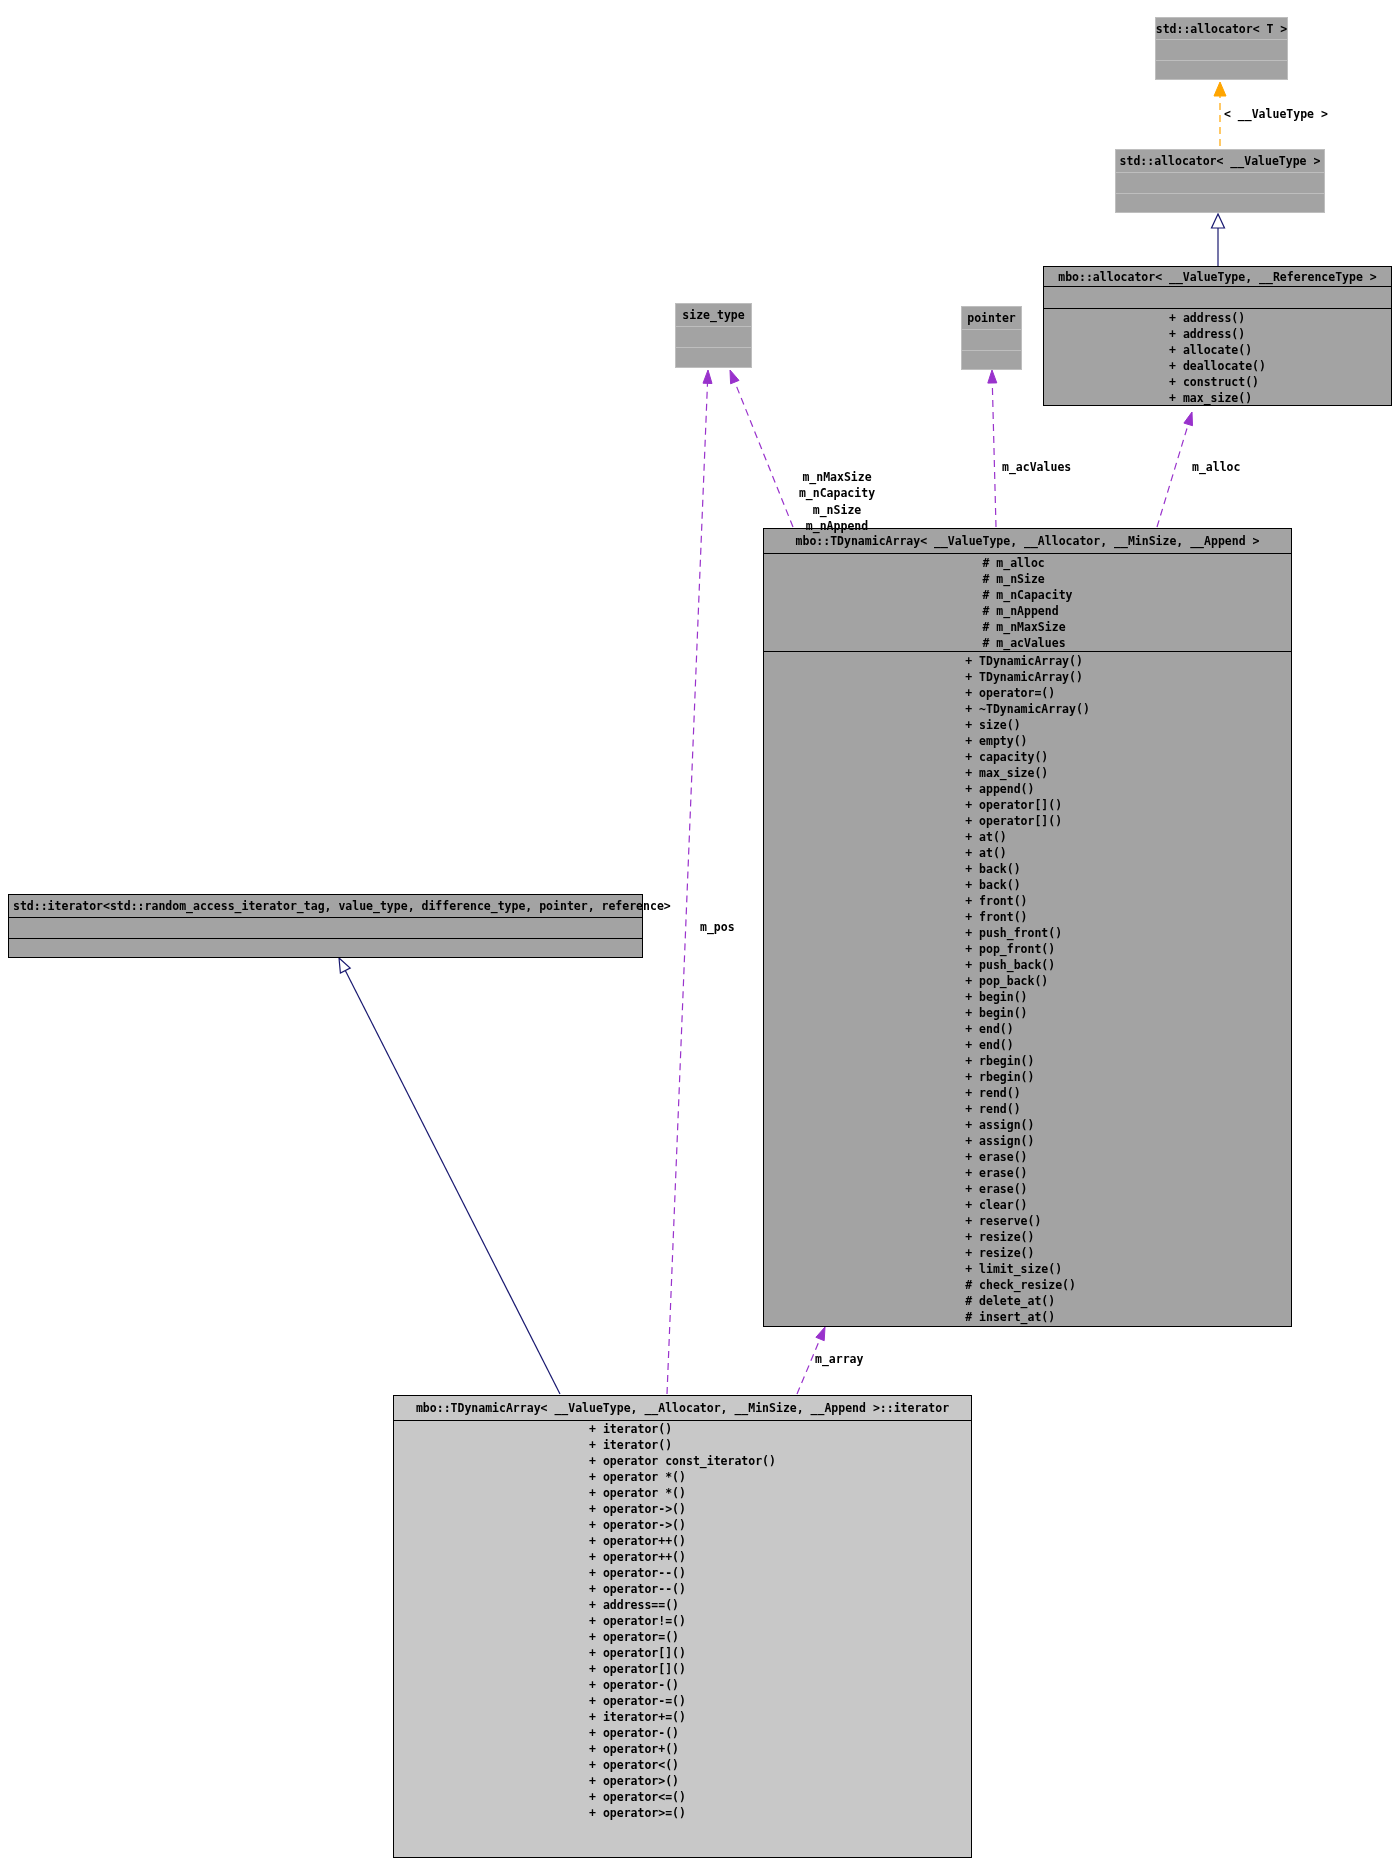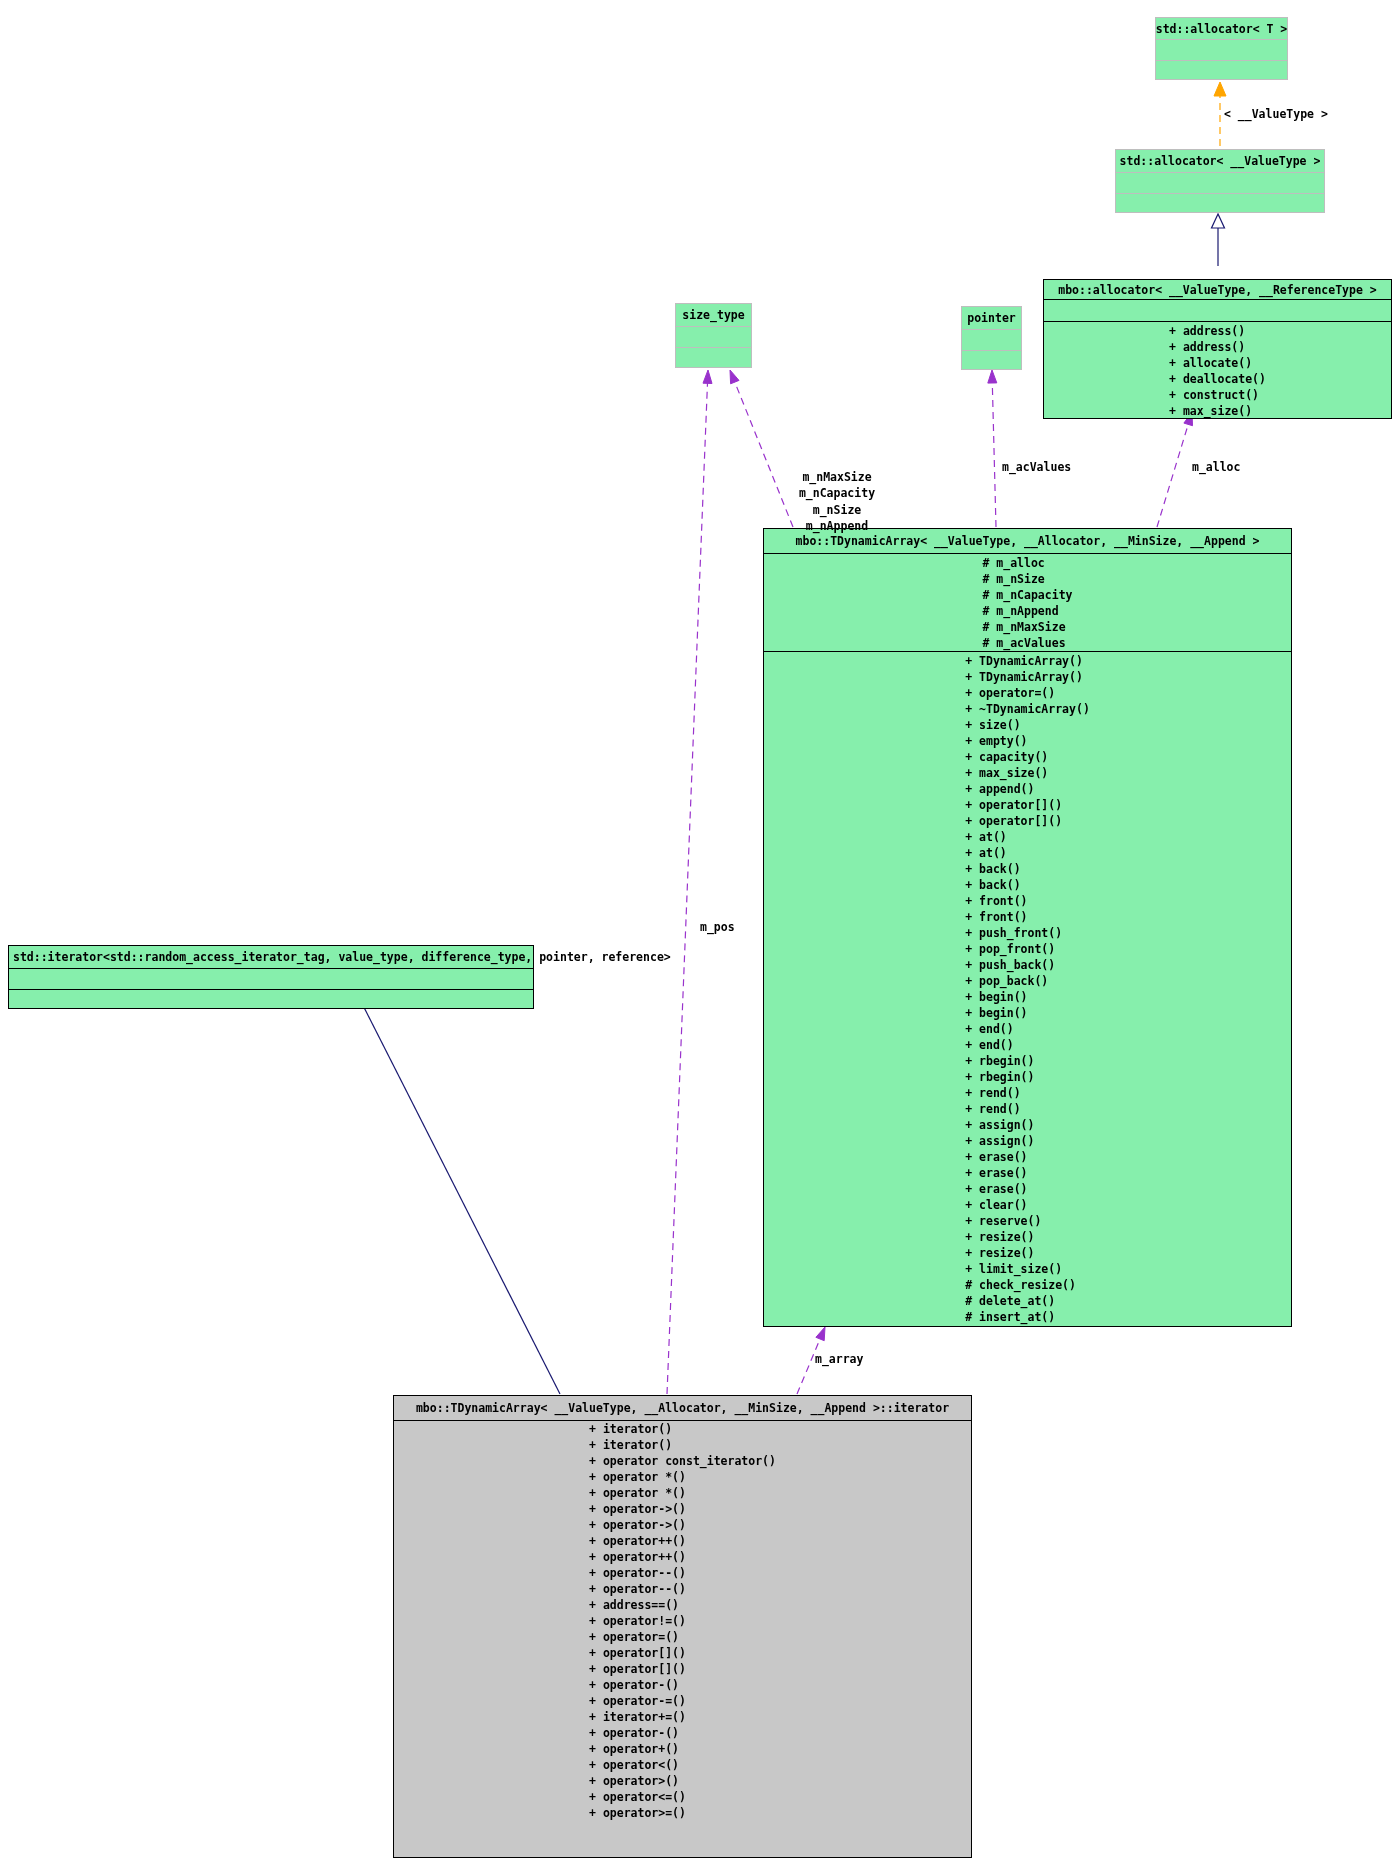--- a/index.html
+++ b/index.html
@@ -15,21 +15,21 @@
   body{font-family:"DejaVu Sans Mono","Liberation Mono",monospace;font-weight:bold;
        font-size:11.5px;color:#000;}
   #canvas{position:relative;width:1399px;height:1876px;background:var(--bg);overflow:hidden;}
   svg.edges{position:absolute;left:0;top:0;pointer-events:none;}
   .e-usage{stroke:var(--usage);stroke-width:1.2;stroke-dasharray:7,5;fill:none;}
   .h-usage{fill:var(--usage);stroke:var(--usage);stroke-width:1;}
   .e-inherit{stroke:var(--inherit);stroke-width:1.2;fill:none;}
   .h-inherit{fill:#fff;stroke:var(--inherit);stroke-width:1.2;}
   .e-template{stroke:var(--template);stroke-width:1.2;stroke-dasharray:7,5;fill:none;}
   .h-template{fill:var(--template);stroke:var(--template);}
-  .node{position:absolute;box-sizing:border-box;background:#86efac;border:1px solid var(--border);}
+  .node{position:absolute;box-sizing:border-box;background:#a3a3a3;border:1px solid var(--border);}
   .node.ext{border-color:var(--ext-border);}
   .node.ext .node-row,.node.ext .node-sec,.node.ext .node-title{border-color:var(--ext-border);}
   .node.hl{background:var(--hl-fill);}
   .node-title{box-sizing:border-box;text-align:center;white-space:nowrap;
               display:flex;align-items:center;justify-content:center;}
   .node-title.overflowing{justify-content:flex-start;padding-left:4px;overflow:visible;}
   .node-row{box-sizing:border-box;border-top:1px solid var(--border);}
   .node-sec{box-sizing:border-box;border-top:1px solid var(--border);
             display:grid;justify-content:center;align-content:center;justify-items:start;}
   .member-line{white-space:nowrap;line-height:16px;height:16px;}
@@ -82,21 +82,21 @@
     <div class="node-row" style="height:21px"></div>
     <div class="node-row" style="height:21px"></div>
   </div>
 
   <div class="node ext" style="left:1115px;top:149px;width:210px;height:64px">
     <div class="node-title" style="height:22px">std::allocator&lt; __ValueType &gt;</div>
     <div class="node-row" style="height:21px"></div>
     <div class="node-row" style="height:21px"></div>
   </div>
 
-  <div class="node" style="left:1043px;top:279px;width:349px;height:140px">
+  <div class="node" style="left:1043px;top:266px;width:349px;height:140px">
     <div class="node-title" style="height:19px">mbo::allocator&lt; __ValueType, __ReferenceType &gt;</div>
     <div class="node-row" style="height:22px"></div>
     <div class="node-sec" style="height:98px">
         <div class="member-line">+ address()</div>
         <div class="member-line">+ address()</div>
         <div class="member-line">+ allocate()</div>
         <div class="member-line">+ deallocate()</div>
         <div class="member-line">+ construct()</div>
         <div class="member-line">+ max_size()</div>
       </div>
@@ -163,21 +163,21 @@
         <div class="member-line">+ reserve()</div>
         <div class="member-line">+ resize()</div>
         <div class="member-line">+ resize()</div>
         <div class="member-line">+ limit_size()</div>
         <div class="member-line"># check_resize()</div>
         <div class="member-line"># delete_at()</div>
         <div class="member-line"># insert_at()</div>
       </div>
   </div>
 
-  <div class="node" style="left:8px;top:945px;width:526px;height:64px">
+  <div class="node" style="left:8px;top:894px;width:635px;height:64px">
     <div class="node-title overflowing" style="height:22px">std::iterator&lt;std::random_access_iterator_tag, value_type, difference_type, pointer, reference&gt;</div>
     <div class="node-row" style="height:21px"></div>
     <div class="node-row" style="height:21px"></div>
   </div>
 
   <div class="node hl" style="left:393px;top:1395px;width:579px;height:463px">
     <div class="node-title" style="height:24px">mbo::TDynamicArray&lt; __ValueType, __Allocator, __MinSize, __Append &gt;::iterator</div>
     <div class="node-sec" style="height:401px">
         <div class="member-line">+ iterator()</div>
         <div class="member-line">+ iterator()</div>

